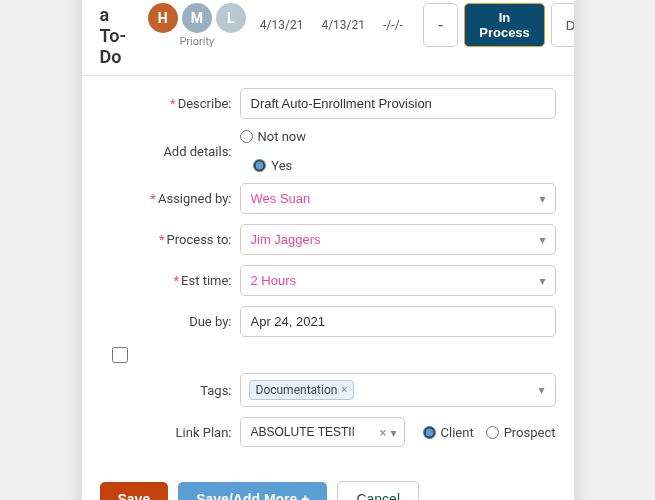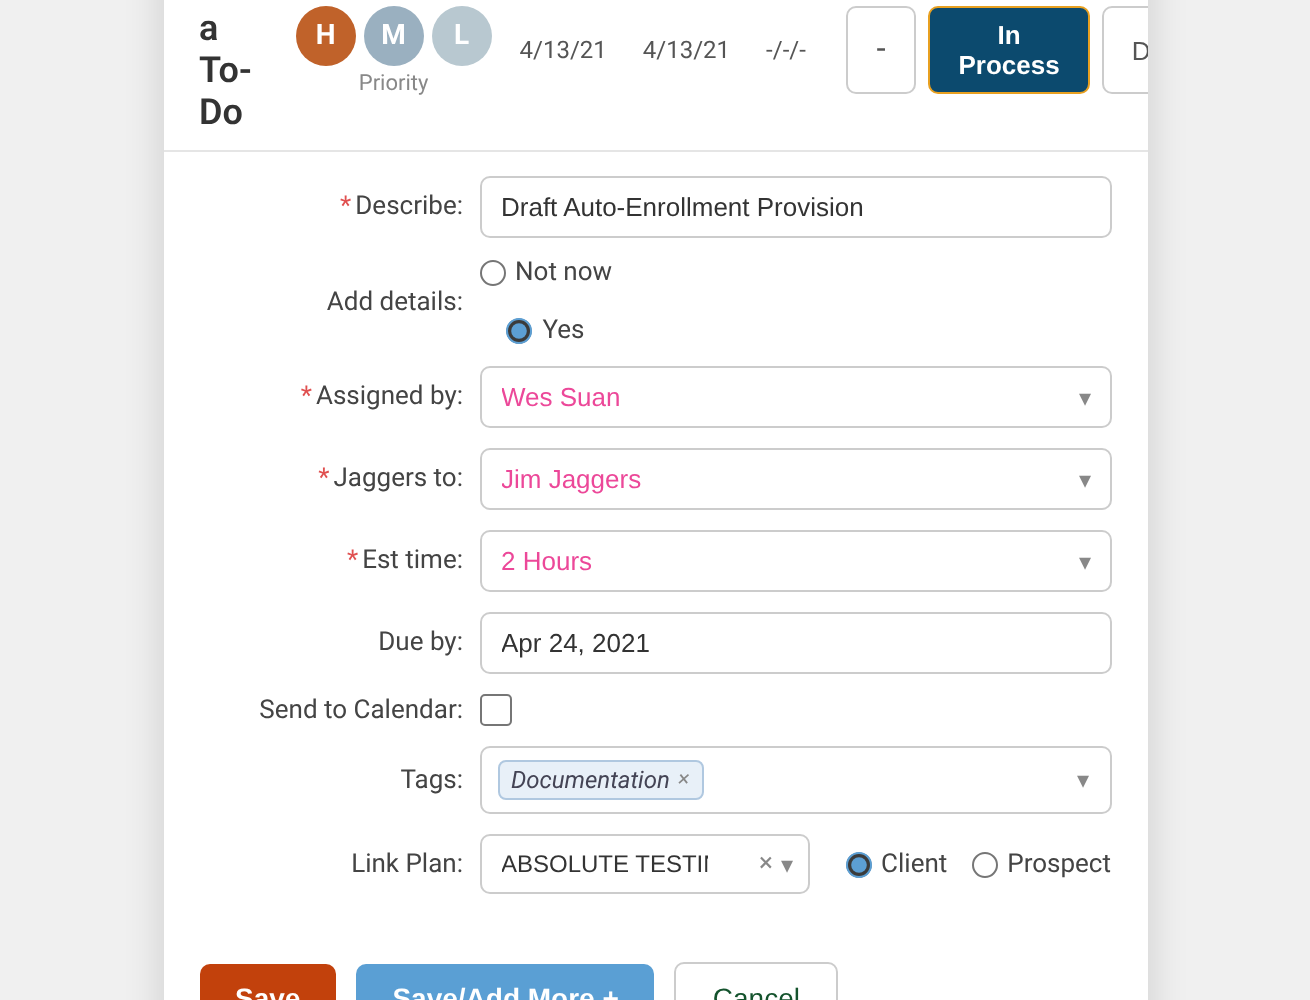--- a/index.html
+++ b/index.html
@@ -200,21 +200,20 @@
     .tag-chip {
       background: #e8f0f8;
       border: 1px solid #b0c8e0;
       border-radius: 4px;
       padding: 2px 6px;
       font-size: 12px;
       color: #445;
       display: flex;
       align-items: flex-start;
       gap: 4px;
-      font-style: italic;
     }
     .tag-close {
       font-size: 11px;
       color: #888;
       cursor: pointer;
     }
     .tags-arrow {
       position: absolute;
       right: 10px;
       top: 50%;
@@ -388,21 +387,21 @@
       <div class="form-select-wrap">
         <select class="form-select">
           <option>Wes Suan</option>
         </select>
         <span class="select-arrow">▾</span>
       </div>
     </div>
 
     <div class="form-row">
       <label class="form-label">
-        <span class="required-star">*</span><span>Jaggers to:</span>
+        <span class="required-star">*</span><span>Process to:</span>
       </label>
       <div class="form-select-wrap">
         <select class="form-select">
           <option>Jim Jaggers</option>
         </select>
         <span class="select-arrow">▾</span>
       </div>
     </div>
 
     <div class="form-row">
@@ -416,21 +415,20 @@
         <span class="select-arrow">▾</span>
       </div>
     </div>
 
     <div class="form-row">
       <label class="form-label">Due by:</label>
       <input class="form-input" type="text" style="flex: 1 1 0%;" value="Apr 24, 2021">
     </div>
 
     <div class="form-row">
-      <label class="form-label">Send to Calendar:</label>
       <div class="checkbox-wrap">
         <input type="checkbox" style="">
       </div>
     </div>
 
     <div class="form-row">
       <label class="form-label">Tags:</label>
       <div class="tags-wrap">
         <div class="tag-chip">
           <span>Documentation</span>

